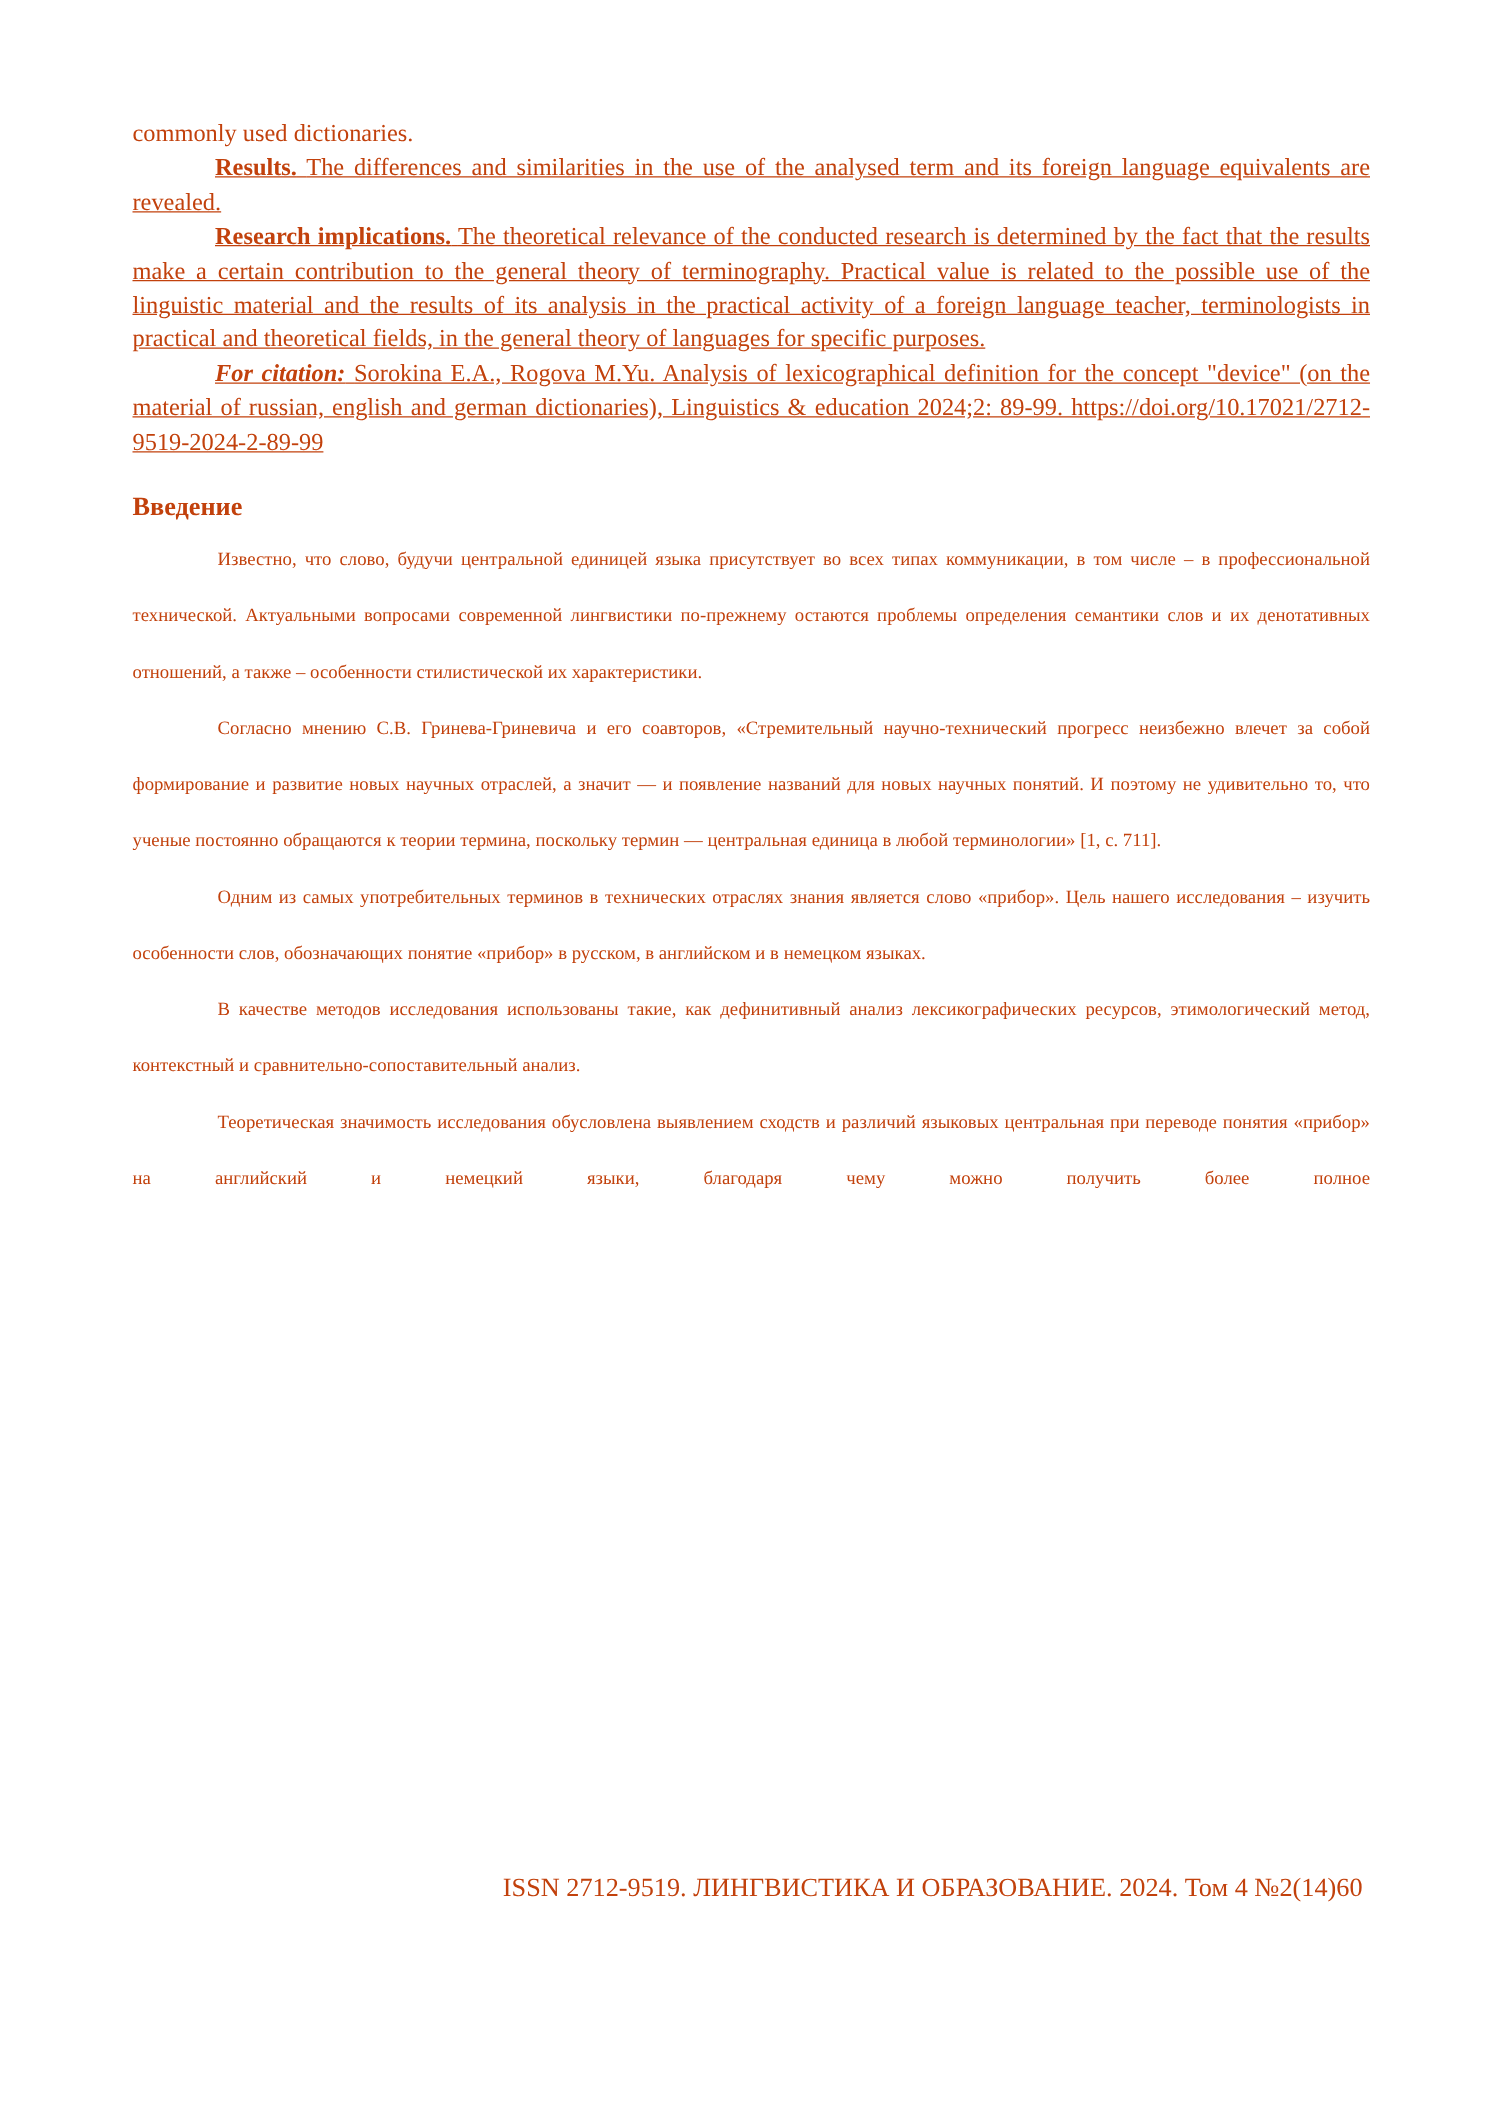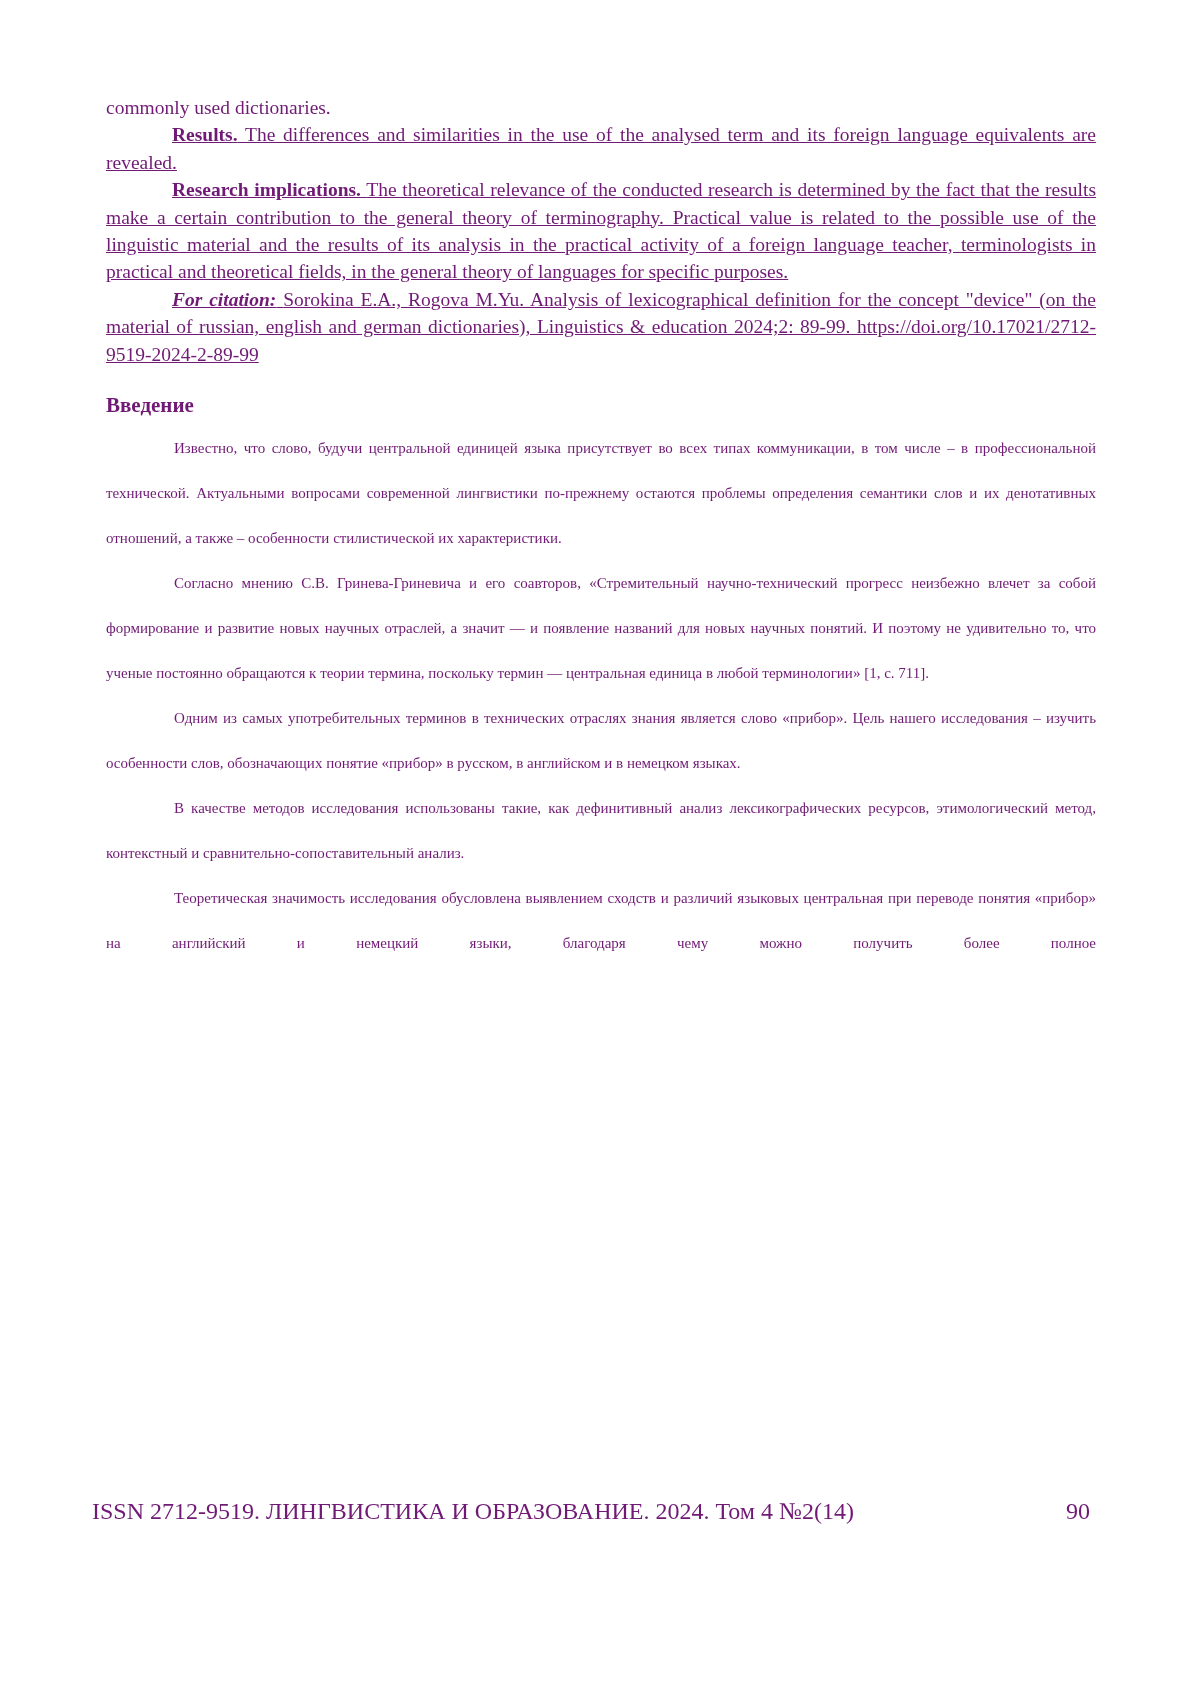--- a/index.html
+++ b/index.html
@@ -3,21 +3,21 @@
 <meta charset="utf-8">
 <style>
   * { margin: 0; padding: 0; box-sizing: border-box; }
   html, body { background: #ffffff; }
   .page {
     position: relative;
     width: 1200px;
     height: 1697px;
     margin: 0 auto;
     background: #ffffff;
-    color: #701a75;
+    color: #c2410c;
     font-family: "Liberation Serif", "DejaVu Serif", serif;
     overflow: hidden;
   }
   .content {
     padding: 94px 104px 0 106px;
   }
   
   .abstract p {
     font-size: 19.5px;
     line-height: 27.4px;
@@ -37,26 +37,26 @@
     font-size: 15px;
     line-height: 45px;
     text-align: justify;
     text-indent: 68px;
   }
   .body-text p.cont { text-align-last: justify; }
   
   .footer {
     position: absolute;
     top: 1498px;
-    left: 92px;
+    left: 112px;
     right: 104px;
     display: flex;
-    justify-content: space-between;
+    justify-content: flex-end;
     align-items: baseline;
-    font-size: 24px;
+    font-size: 21px;
   }
   .footer .pagenum { padding-right: 6px; }
 </style>
 </head>
 <body>
 
 <div class="page">
   <div class="content">
 
     <div class="abstract">
@@ -85,15 +85,15 @@
       <p>Известно, что слово, будучи центральной единицей языка присутствует во всех типах коммуникации, в том числе – в профессиональной технической. Актуальными вопросами современной лингвистики по-прежнему остаются проблемы определения семантики слов и их денотативных отношений, а также – особенности стилистической их характеристики.</p>
       <p>Согласно мнению С.В. Гринева-Гриневича и его соавторов, «Стремительный научно-технический прогресс неизбежно влечет за собой формирование и развитие новых научных отраслей, а значит — и появление названий для новых научных понятий. И поэтому не удивительно то, что ученые постоянно обращаются к теории термина, поскольку термин — центральная единица в любой терминологии» [1, с. 711].</p>
       <p>Одним из самых употребительных терминов в технических отраслях знания является слово «прибор». Цель нашего исследования – изучить особенности слов, обозначающих понятие «прибор» в русском, в английском и в немецком языках.</p>
       <p>В качестве методов исследования использованы такие, как дефинитивный анализ лексикографических ресурсов, этимологический метод, контекстный и сравнительно-сопоставительный анализ.</p>
       <p class="cont">Теоретическая значимость исследования обусловлена выявлением сходств и различий языковых центральная при переводе понятия «прибор» на английский и немецкий языки, благодаря чему можно получить более полное</p>
     </div>
   </div>
 
   <div class="footer">
     <span>ISSN 2712-9519. ЛИНГВИСТИКА И ОБРАЗОВАНИЕ. 2024. Том 4 №2(14)</span>
-    <span class="pagenum">90</span>
+    <span class="pagenum">60</span>
   </div>
 </div>
 
 </body></html>

